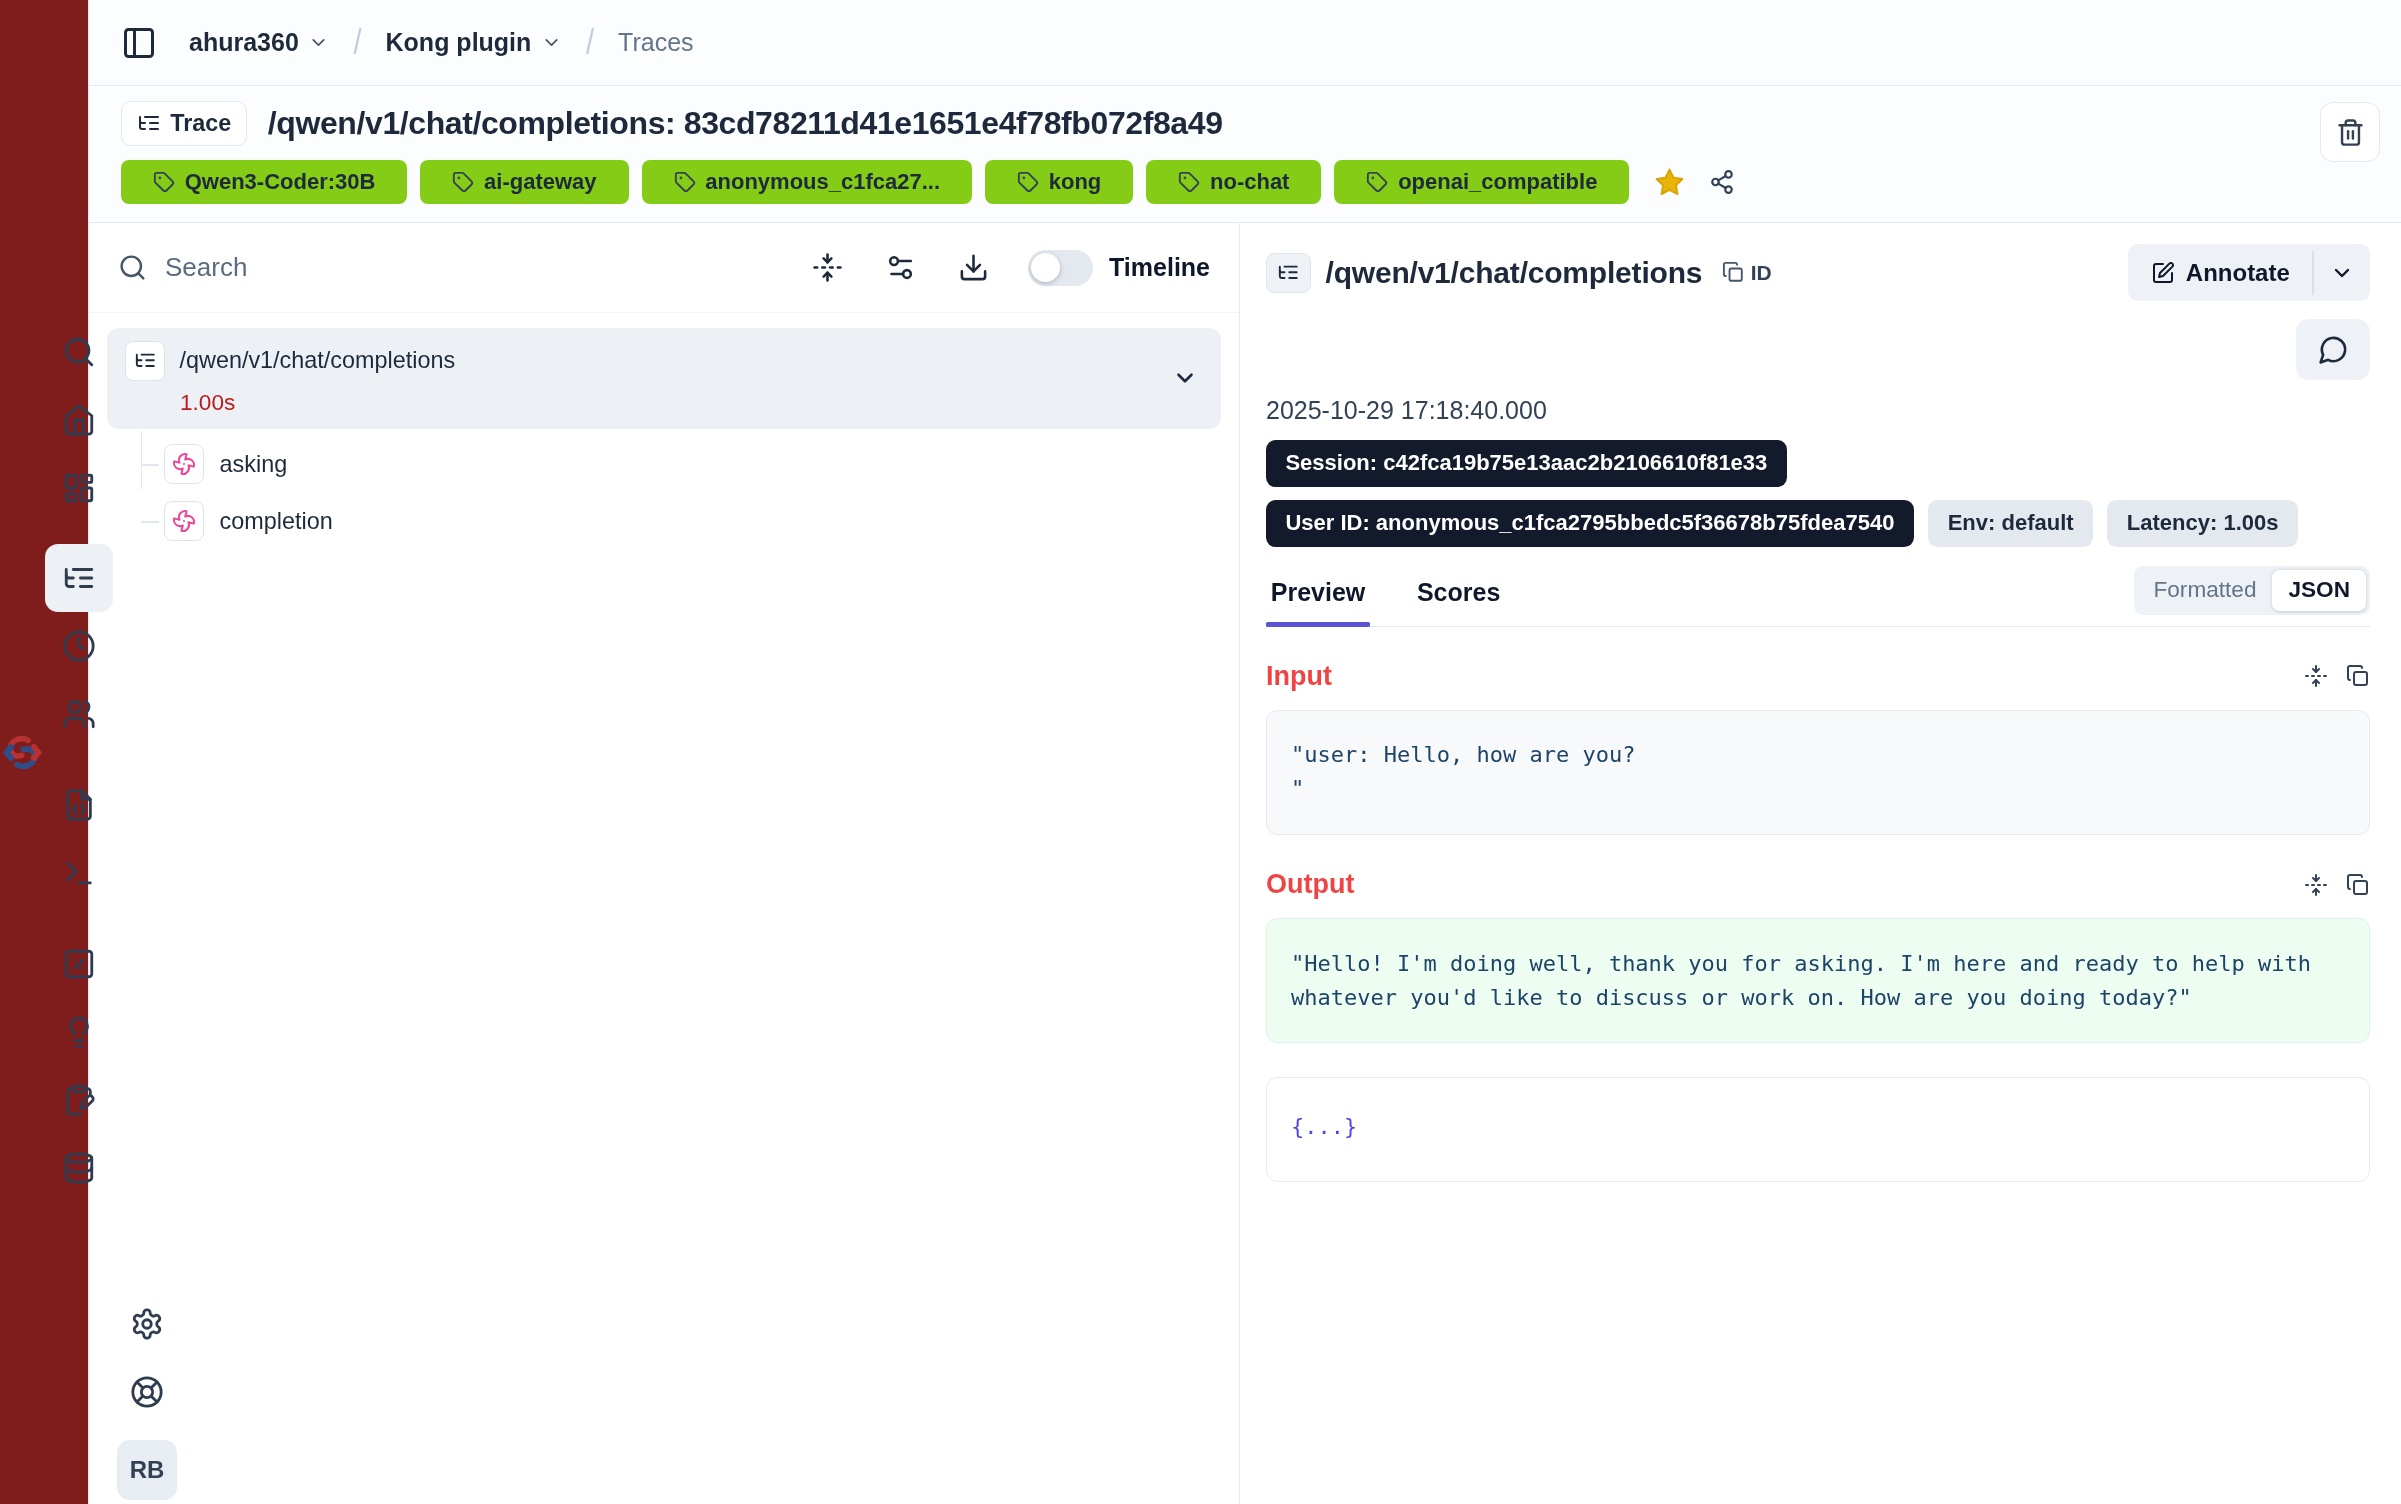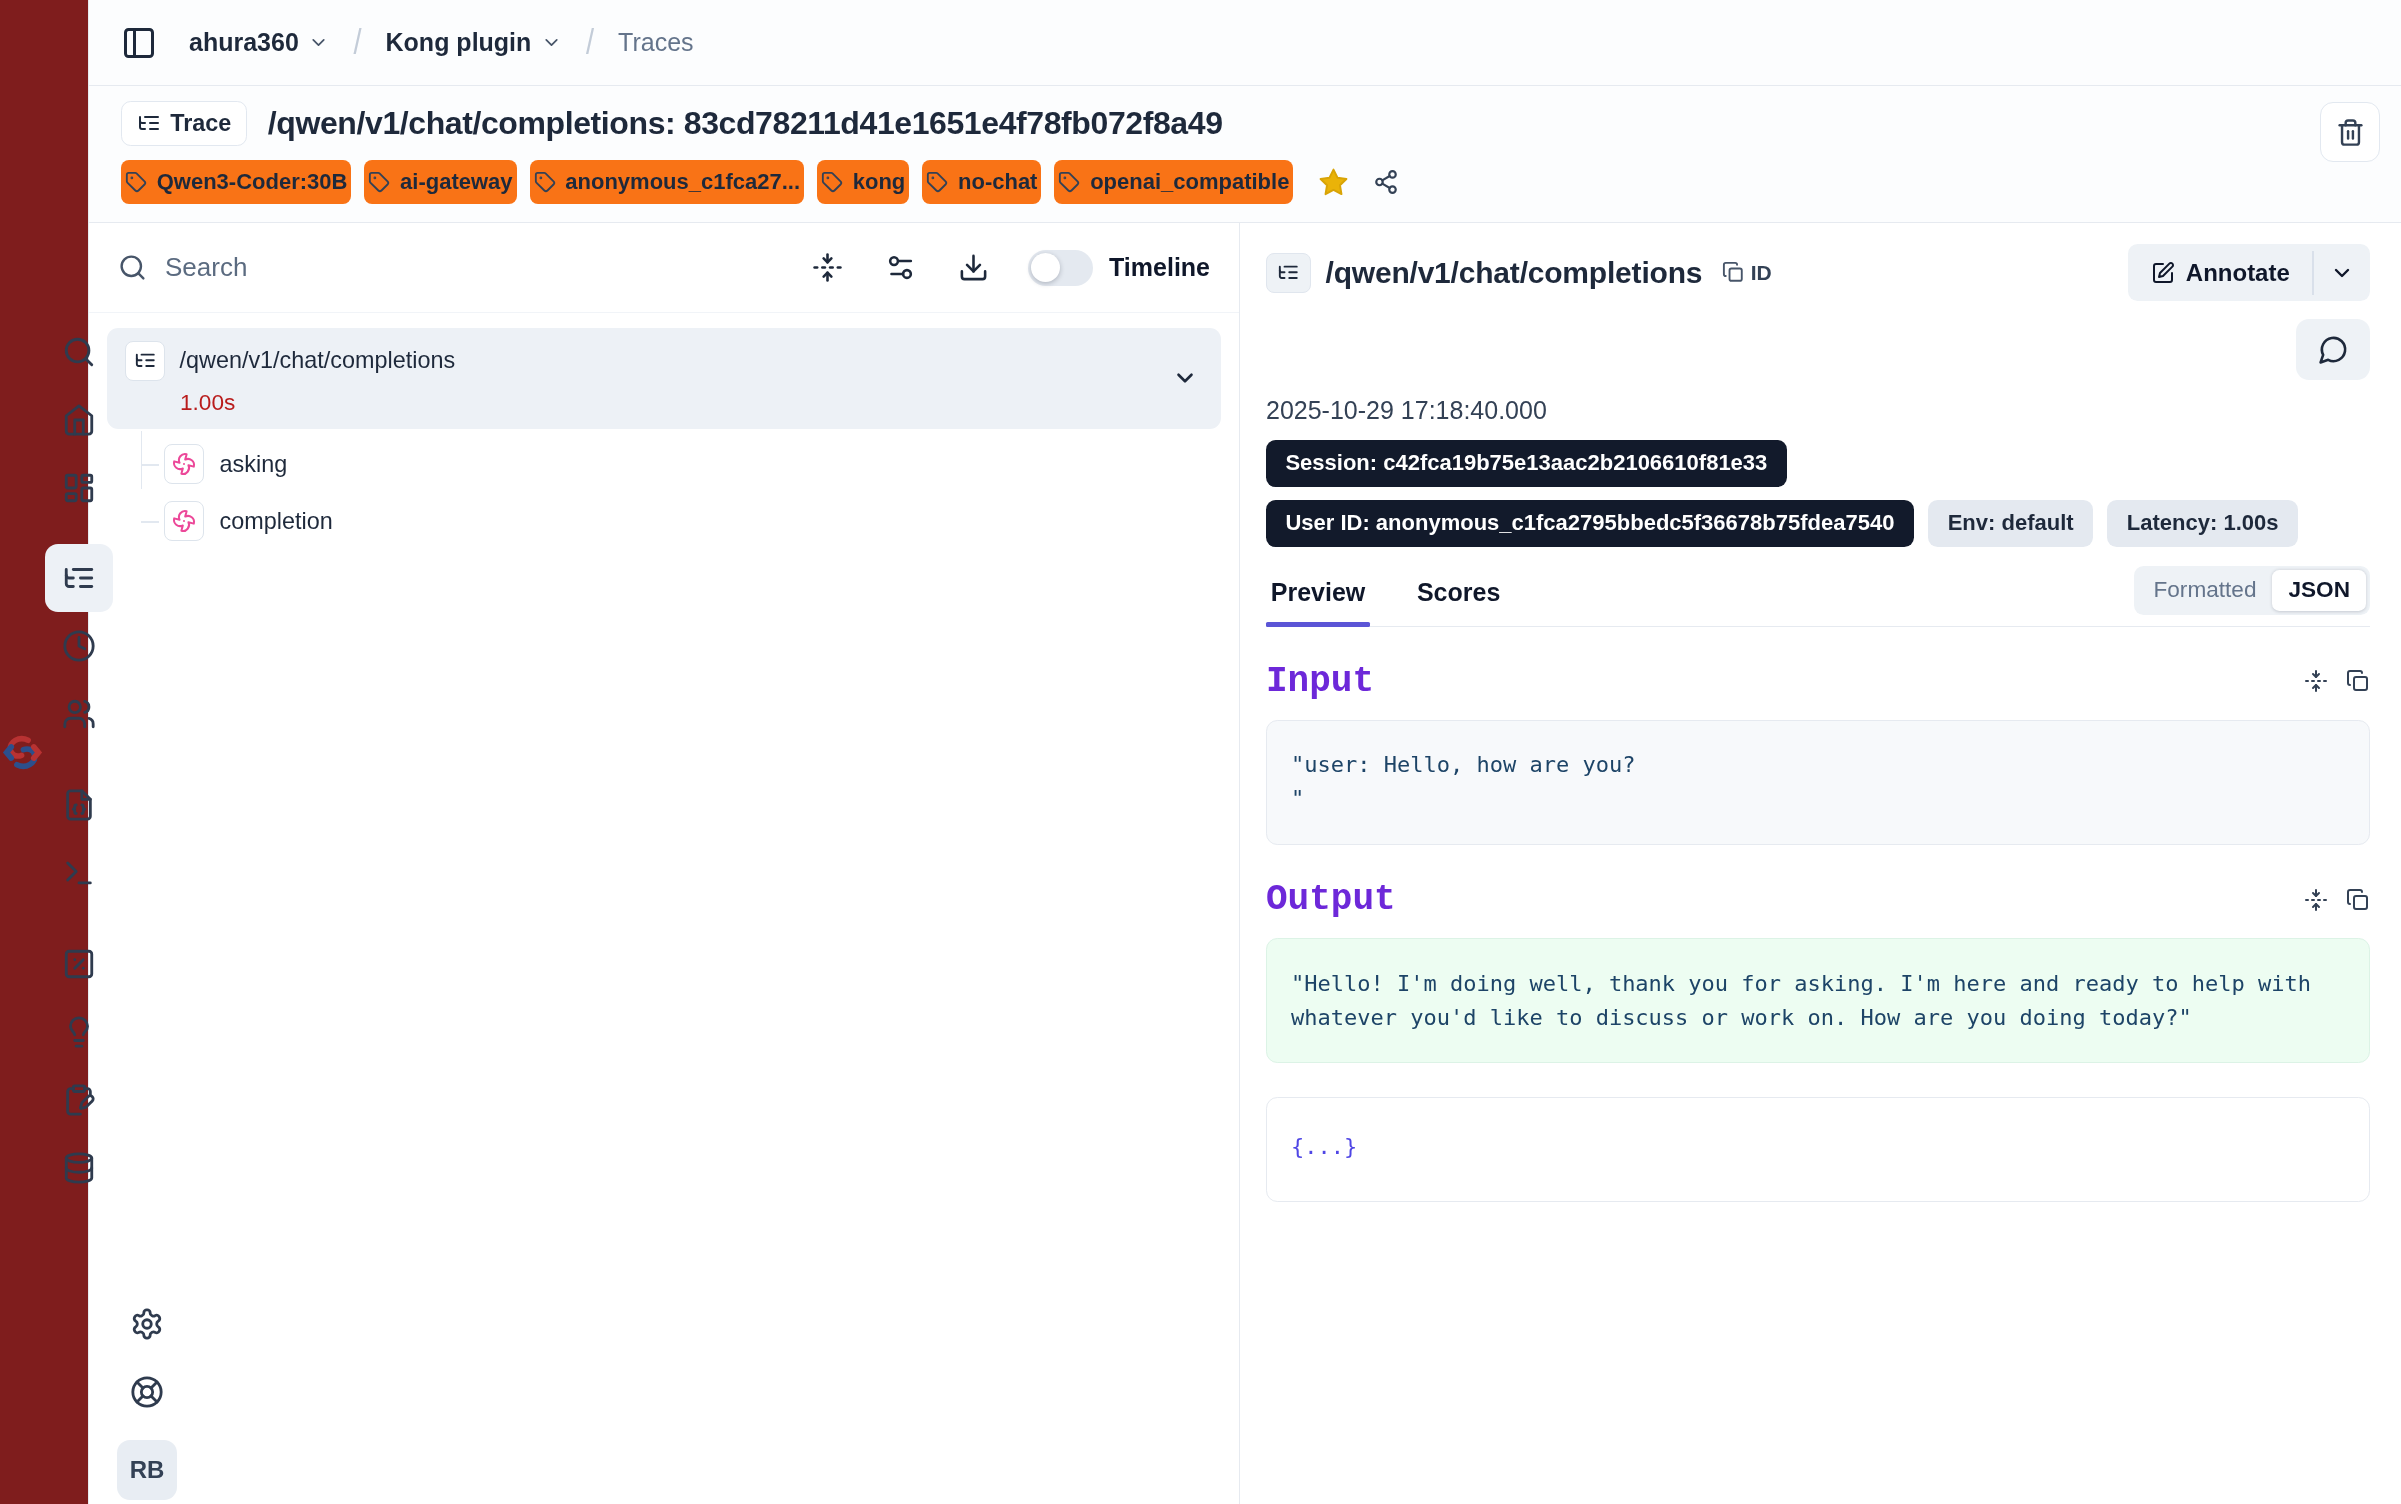--- a/index.html
+++ b/index.html
@@ -52,22 +52,22 @@
   .title-row { display:flex; align-items:center; gap:21px; }
   .type-badge {
     display:inline-flex; align-items:center; gap:9.7px; background:#ffffff;
     border:1.6px solid #e2e8f0; border-radius:9.7px; padding:8px 14.5px;
     font-size:23.4px; font-weight:700; color:#1e293b;
   }
   .type-badge svg { width:24px; height:24px; stroke:#1e293b; }
   .page-title { font-size:32px; font-weight:700; color:#1e293b; letter-spacing:-0.4px; }
   .tags-row { display:flex; align-items:center; gap:13px; margin-top:14.5px; }
   .tag {
-    display:inline-flex; align-items:center; gap:9.7px; background:#f97316;
-    border-radius:8px; padding:9px 4px; font-size:22px; font-weight:600; color:#1e293b; cursor:pointer;
+    display:inline-flex; align-items:center; gap:9.7px; background:#84cc16;
+    border-radius:8px; padding:9px 32px; font-size:22px; font-weight:600; color:#1e293b; cursor:pointer;
   }
   .tag svg { width:22px; height:22px; stroke:#334155; }
   .star-btn { margin-left:11.3px; cursor:pointer; }
   .star-btn svg { width:31px; height:31px; }
   .share-btn { margin-left:11.3px; cursor:pointer; }
   .share-btn svg { width:26px; height:26px; stroke:#334155; }
   .trash-btn {
     position:absolute; right:21px; top:16px; width:60px; height:60px;
     background:#ffffff; border:1.6px solid #e2e8f0; border-radius:13px;
     display:flex; align-items:center; justify-content:center; cursor:pointer;
@@ -175,21 +175,21 @@
     background:#eef2f6; border-radius:9.7px; padding:4px;
   }
   .format-opt { font-size:22.6px; color:#64748b; font-weight:500; padding:7.3px 16px; cursor:pointer; }
   .format-opt.active {
     background:#ffffff; color:#0f172a; font-weight:700; border-radius:7.3px;
     box-shadow:0 0.8px 3.2px rgba(15,23,42,.18);
   }
 
   .section { margin-top:34px; }
   .section-head { display:flex; align-items:center; }
-  .section-title { font-size:36px; font-weight:600; color:#6d28d9;font-family:Liberation Mono, monospace; }
+  .section-title { font-size:27px; font-weight:600; color:#ef4444; }
   .section-icons { margin-left:auto; display:flex; gap:18px; }
   .section-icons svg { width:24px; height:24px; stroke:#334155; cursor:pointer; }
   .code-box {
     margin-top:18px; border-radius:11.3px; border:1.6px solid #e6eaf0; background:#f7f9fb;
     padding:27.5px 24px; font-family:"DejaVu Sans Mono", monospace;
     font-size:22px; line-height:1.55; color:#1d4467; white-space:pre-wrap; word-break:break-word;
   }
   .code-box.green { background:#edfdf2; border-color:#dcf3e6; }
   .code-box.white { background:#ffffff; border-color:#e6eaf0; color:#4f46e5; padding-top:32px; padding-bottom:37px; }
 </style>

